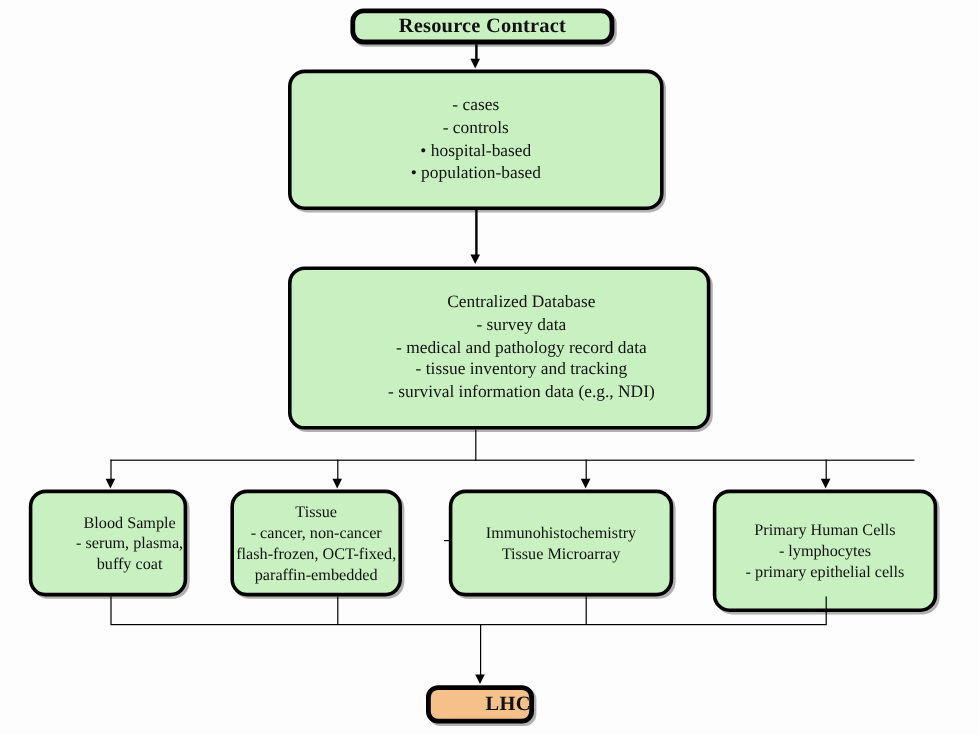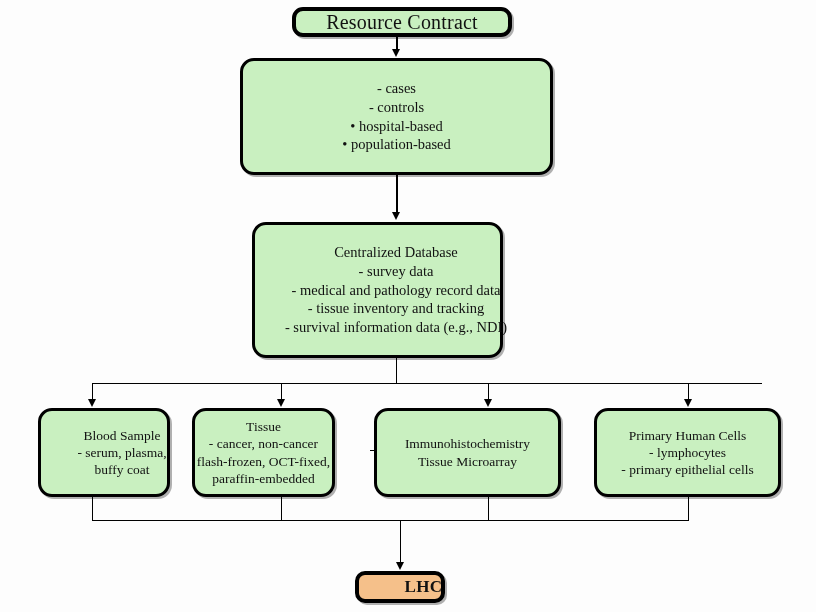--- a/index.html
+++ b/index.html
@@ -29,22 +29,22 @@
     text-align: center;
     color: #111111;
     line-height: 1.30;
     box-shadow: 2px 2px 0 rgba(0,0,0,0.30);
   }
   .box .ln { display: block; white-space: nowrap; }
 
   .box.title-box {
     border-width: 4px;
     border-radius: 11px;
-    font-weight: normal;
-    font-size: 20px;
+    font-weight: bold;
+    font-size: 17px;
     letter-spacing: .2px;
   }
   .box.lhc-box {
     border-width: 4px;
     border-radius: 10px;
     background: #f5c08a;
     font-weight: bold;
     font-size: 17px;
     letter-spacing: .4px;
   }
@@ -93,21 +93,21 @@
   <div class="box flow-box" style="left:240px; top:58px; width:313px; height:117px;">
     <span class="ln">- cases</span>
     <span class="ln">- controls</span>
     <span class="ln">• hospital-based</span>
     <span class="ln">• population-based</span>
   </div>
 
   <div class="vline thick" style="left:396px; top:175px; height:38px;"></div>
   <div class="arrow-down" style="left:392px; top:212px;"></div>
 
-  <div class="box flow-box" style="left:252px; top:222px; width:251px; height:136px;padding-left:37px;">
+  <div class="box flow-box" style="left:240px; top:222px; width:352px; height:136px;padding-left:37px;">
     <span class="ln">Centralized Database</span>
     <span class="ln">- survey data</span>
     <span class="ln">- medical and pathology record data</span>
     <span class="ln">- tissue inventory and tracking</span>
     <span class="ln">- survival information data (e.g., NDI)</span>
   </div>
 
   <div class="vline" style="left:396px; top:358px; height:26px;"></div>
   <div class="hline" style="left:92px; top:383px; width:670px;"></div>
 
@@ -116,42 +116,42 @@
 
   <div class="vline" style="left:281px; top:383px; height:17px;"></div>
   <div class="arrow-down" style="left:277px; top:399px;"></div>
 
   <div class="vline" style="left:488px; top:383px; height:17px;"></div>
   <div class="arrow-down" style="left:484px; top:399px;"></div>
 
   <div class="vline" style="left:688px; top:383px; height:17px;"></div>
   <div class="arrow-down" style="left:684px; top:399px;"></div>
 
-  <div class="box leaf-box" style="left:38px; top:408px; width:132px; height:89px;padding-left:36px;">
+  <div class="box leaf-box" style="left:24px; top:408px; width:132px; height:89px;padding-left:36px;">
     <span class="ln">Blood Sample</span>
     <span class="ln">- serum, plasma,</span>
     <span class="ln">buffy coat</span>
   </div>
 
   <div class="box leaf-box" style="left:192px; top:408px; width:143px; height:89px;">
     <span class="ln">Tissue</span>
     <span class="ln">- cancer, non-cancer</span>
     <span class="ln">flash-frozen, OCT-fixed,</span>
     <span class="ln">paraffin-embedded</span>
   </div>
 
   <div class="hline" style="left:370px; top:450px; width:17px;"></div>
   <div class="arrow-right" style="left:386px; top:446px;"></div>
 
   <div class="box leaf-box" style="left:374px; top:408px; width:187px; height:89px;">
     <span class="ln">Immunohistochemistry</span>
     <span class="ln">Tissue Microarray</span>
   </div>
 
-  <div class="box leaf-box" style="left:594px; top:408px; width:187px; height:89px;">
+  <div class="box leaf-box" style="left:594px; top:408px; width:187px; height:102px;">
     <span class="ln">Primary Human Cells</span>
     <span class="ln">- lymphocytes</span>
     <span class="ln">- primary epithelial cells</span>
   </div>
 
   <div class="vline" style="left:92px; top:497px; height:23px;"></div>
   <div class="vline" style="left:281px; top:497px; height:23px;"></div>
   <div class="vline" style="left:488px; top:497px; height:23px;"></div>
   <div class="vline" style="left:688px; top:497px; height:23px;"></div>
 

